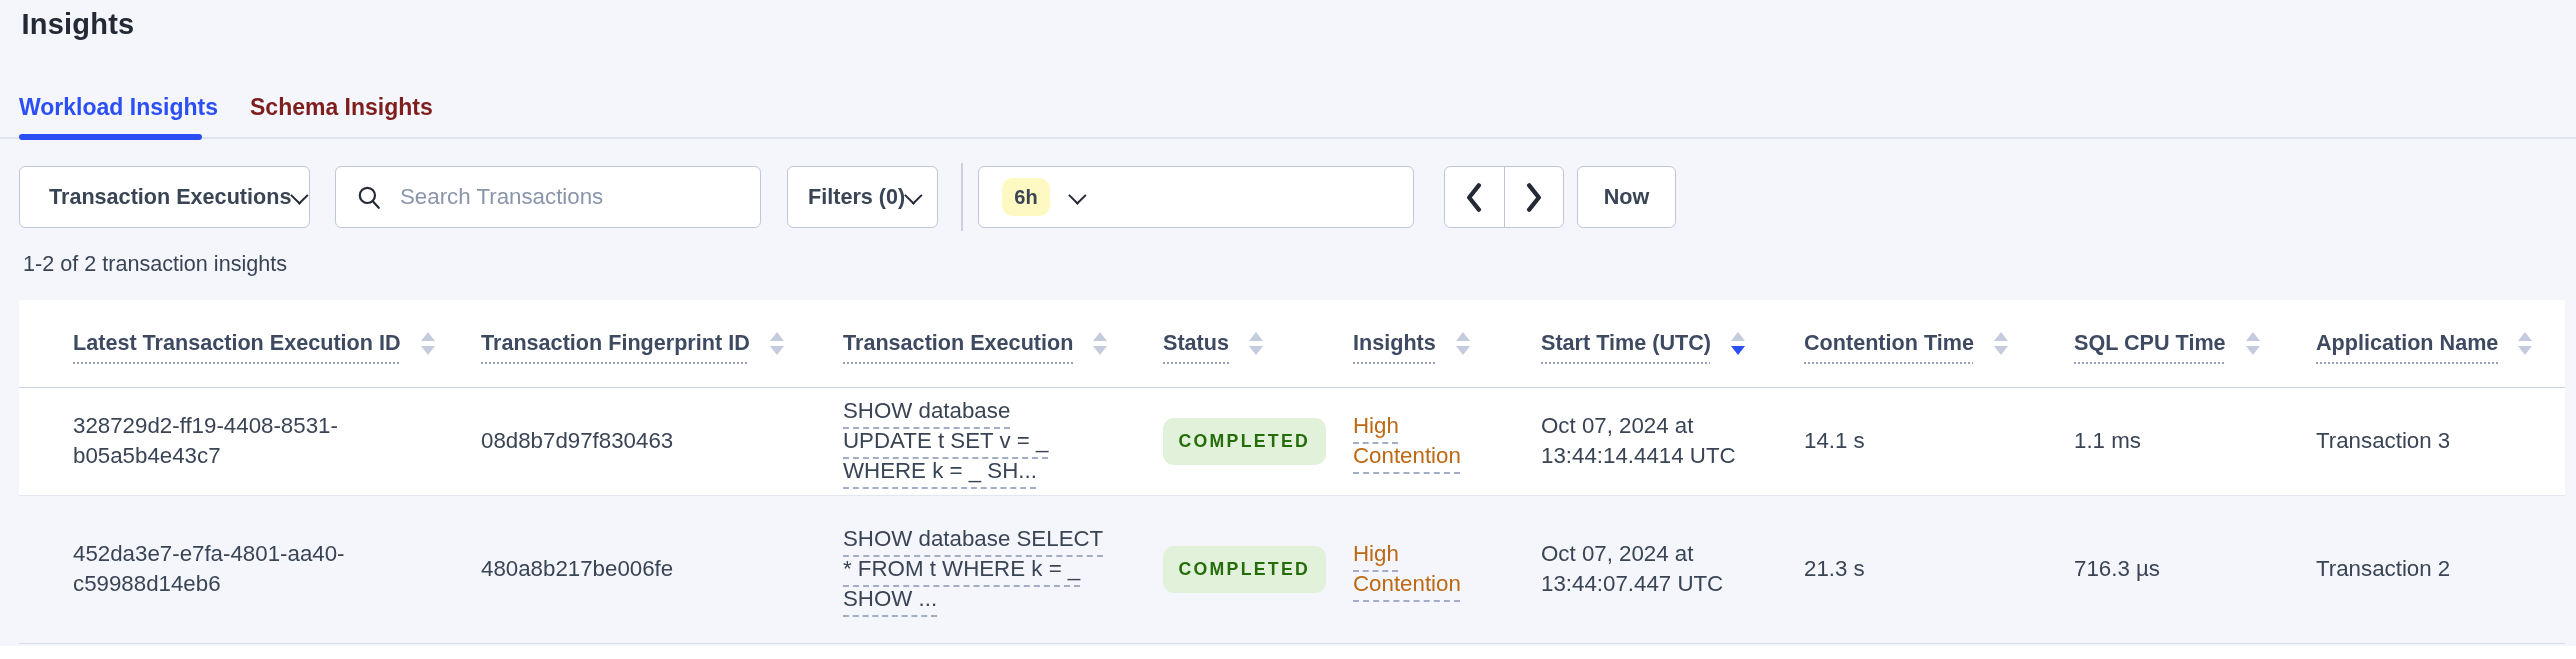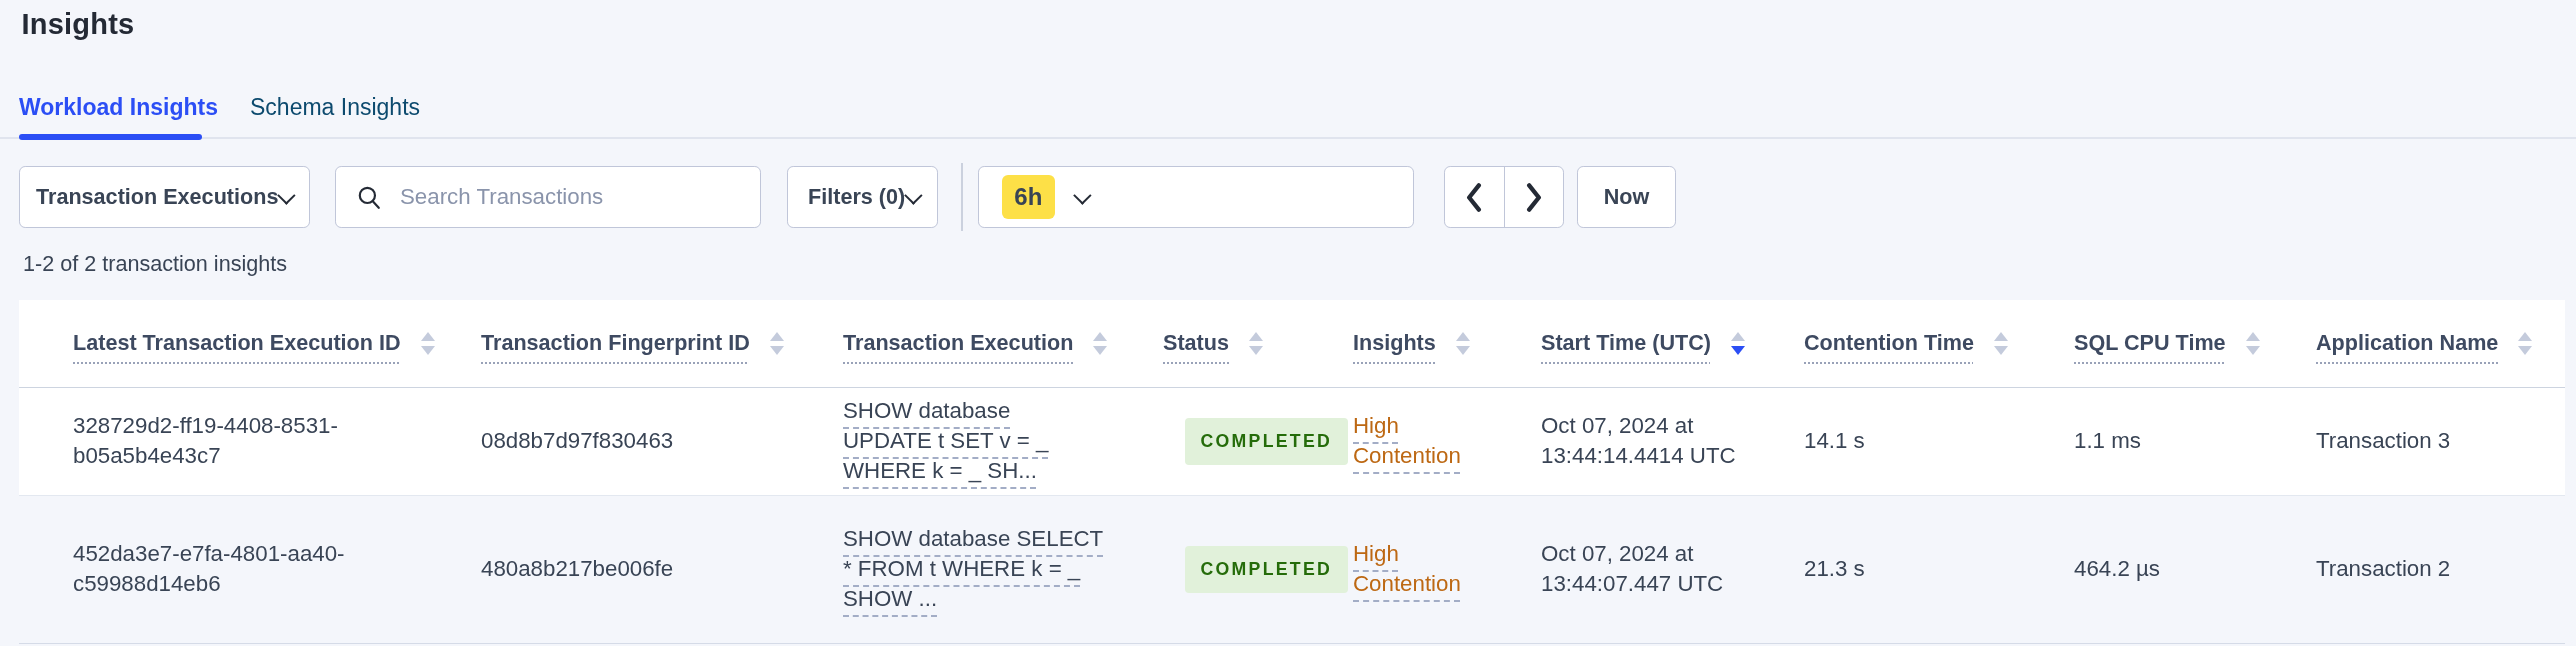--- a/index.html
+++ b/index.html
@@ -19,21 +19,21 @@
     letter-spacing:0.2px;
   }
 
   
   .tabs {
     position:absolute; left:0; top:85px; width:2576px; height:54px;
     border-bottom:2.3px solid #e0e4ee;
   }
   .tab { position:absolute; top:9.2px; font-size:23px; cursor:pointer; white-space:nowrap; }
   .tab.active { color:#2b4ef5; font-weight:600; }
-  .tab.inactive { color:#0c4a6e; font-weight:400; }
+  .tab.inactive { color:#7f1d1d; font-weight:700; }
   .tab-underline {
     position:absolute; left:19px; top:49px; width:183px; height:6.2px;
     background:#2b4ef5; border-radius:3.1px;
   }
 
   
   .toolbar-item {
     position:absolute; top:166px; height:62px;
     background:#ffffff; border:1.5px solid #c0c6d9; border-radius:6.2px;
     display:flex; align-items:center;
@@ -42,35 +42,35 @@
   .btn-label { font-weight:600; white-space:nowrap; }
   .caret {
     width:17px; height:17px; display:inline-block; position:relative; flex:0 0 auto;
   }
   .caret::after{
     content:""; position:absolute; left:1.5px; top:0.8px;
     width:10.8px; height:10.8px;
     border-right:2.7px solid #242a35; border-bottom:2.7px solid #242a35;
     transform:rotate(45deg);
   }
-  .type-dropdown { left:19px; width:291px; padding:0 16px; justify-content:space-between; cursor:pointer;text-align:right; }
+  .type-dropdown { left:19px; width:291px; padding:0 29px; justify-content:space-between; cursor:pointer;text-align:right; }
   .search-box { left:335px; width:426px; padding:0 20px; gap:18px; }
   .search-box input{
     border:none; outline:none; flex:1; font-size:22.3px;
     font-family:"Liberation Sans", sans-serif; color:#394455; background:transparent;
   }
   .search-box input::placeholder { color:#8a94ab; }
   .filters-btn { left:787px; width:151px; padding:0 20px; justify-content:space-between; cursor:pointer; }
   .toolbar-divider {
     position:absolute; left:961px; top:163px; width:1.5px; height:68px; background:#cbd1de;
   }
   .time-picker { left:978px; width:436px; padding:0 23px; gap:20px; cursor:pointer; }
   .time-chip {
-    background:#fde047; color:#394455; font-weight:700; font-size:24px;
-    border-radius:6px; padding:7.7px 12.3px; flex:0 0 auto;
+    background:#fef9c3; color:#394455; font-weight:700; font-size:20px;
+    border-radius:11px; padding:7.7px 12.3px; flex:0 0 auto;
   }
   .time-label { flex:1; white-space:nowrap; }
   .arrow-group {
     position:absolute; left:1444px; top:166px; width:120px; height:62px;
     background:#fff; border:1.5px solid #c0c6d9; border-radius:6.2px;
     display:flex;
   }
   .arrow-btn { flex:1; display:flex; align-items:center; justify-content:center; cursor:pointer; }
   .arrow-btn:first-child { border-right:1.5px solid #c0c6d9; }
   .now-btn { left:1577px; width:99px; justify-content:center; cursor:pointer; }
@@ -118,21 +118,21 @@
   .exec-id { max-width:331px; }
   .stmt-link {
     max-width:262px; cursor:pointer;
     text-decoration:underline dashed #a3adc6;
     text-decoration-thickness:1.9px;
     text-underline-offset:8.5px;
   }
   .status-badge {
     display:inline-block; background:#e1f1da; color:#256c0a;
     font-size:17.7px; font-weight:700; letter-spacing:2.3px;
-    padding:8.5px 15.4px; border-radius:4px; white-space:nowrap;margin-left:22px;
+    padding:8.5px 15.4px; border-radius:11px; white-space:nowrap;
   }
   .insight-link {
     max-width:135px; color:#bd6813; cursor:pointer;
     text-decoration:underline dashed #a3adc6;
     text-decoration-thickness:1.9px;
     text-underline-offset:8.5px;
   }
   .start-time { max-width:239px; }
 
   .bottom-strip {
@@ -308,21 +308,21 @@
         <td><span class="cell-wrap">Transaction 3</span></td>
       </tr>
       <tr class="row-2">
         <td><span class="cell-wrap exec-id">452da3e7-e7fa-4801-aa40-c59988d14eb6</span></td>
         <td><span class="cell-wrap">480a8b217be006fe</span></td>
         <td><span class="cell-wrap stmt-link">SHOW database SELECT * FROM t WHERE k = _ SHOW ...</span></td>
         <td><span class="status-badge">COMPLETED</span></td>
         <td><span class="cell-wrap insight-link">High Contention</span></td>
         <td><span class="cell-wrap start-time">Oct 07, 2024 at 13:44:07.447 UTC</span></td>
         <td><span class="cell-wrap">21.3 s</span></td>
-        <td><span class="cell-wrap">464.2 µs</span></td>
+        <td><span class="cell-wrap">716.3 µs</span></td>
         <td><span class="cell-wrap">Transaction 2</span></td>
       </tr>
     </tbody>
   </table>
 </div>
 
 <div class="bottom-strip"></div>
 
 
 </body></html>

